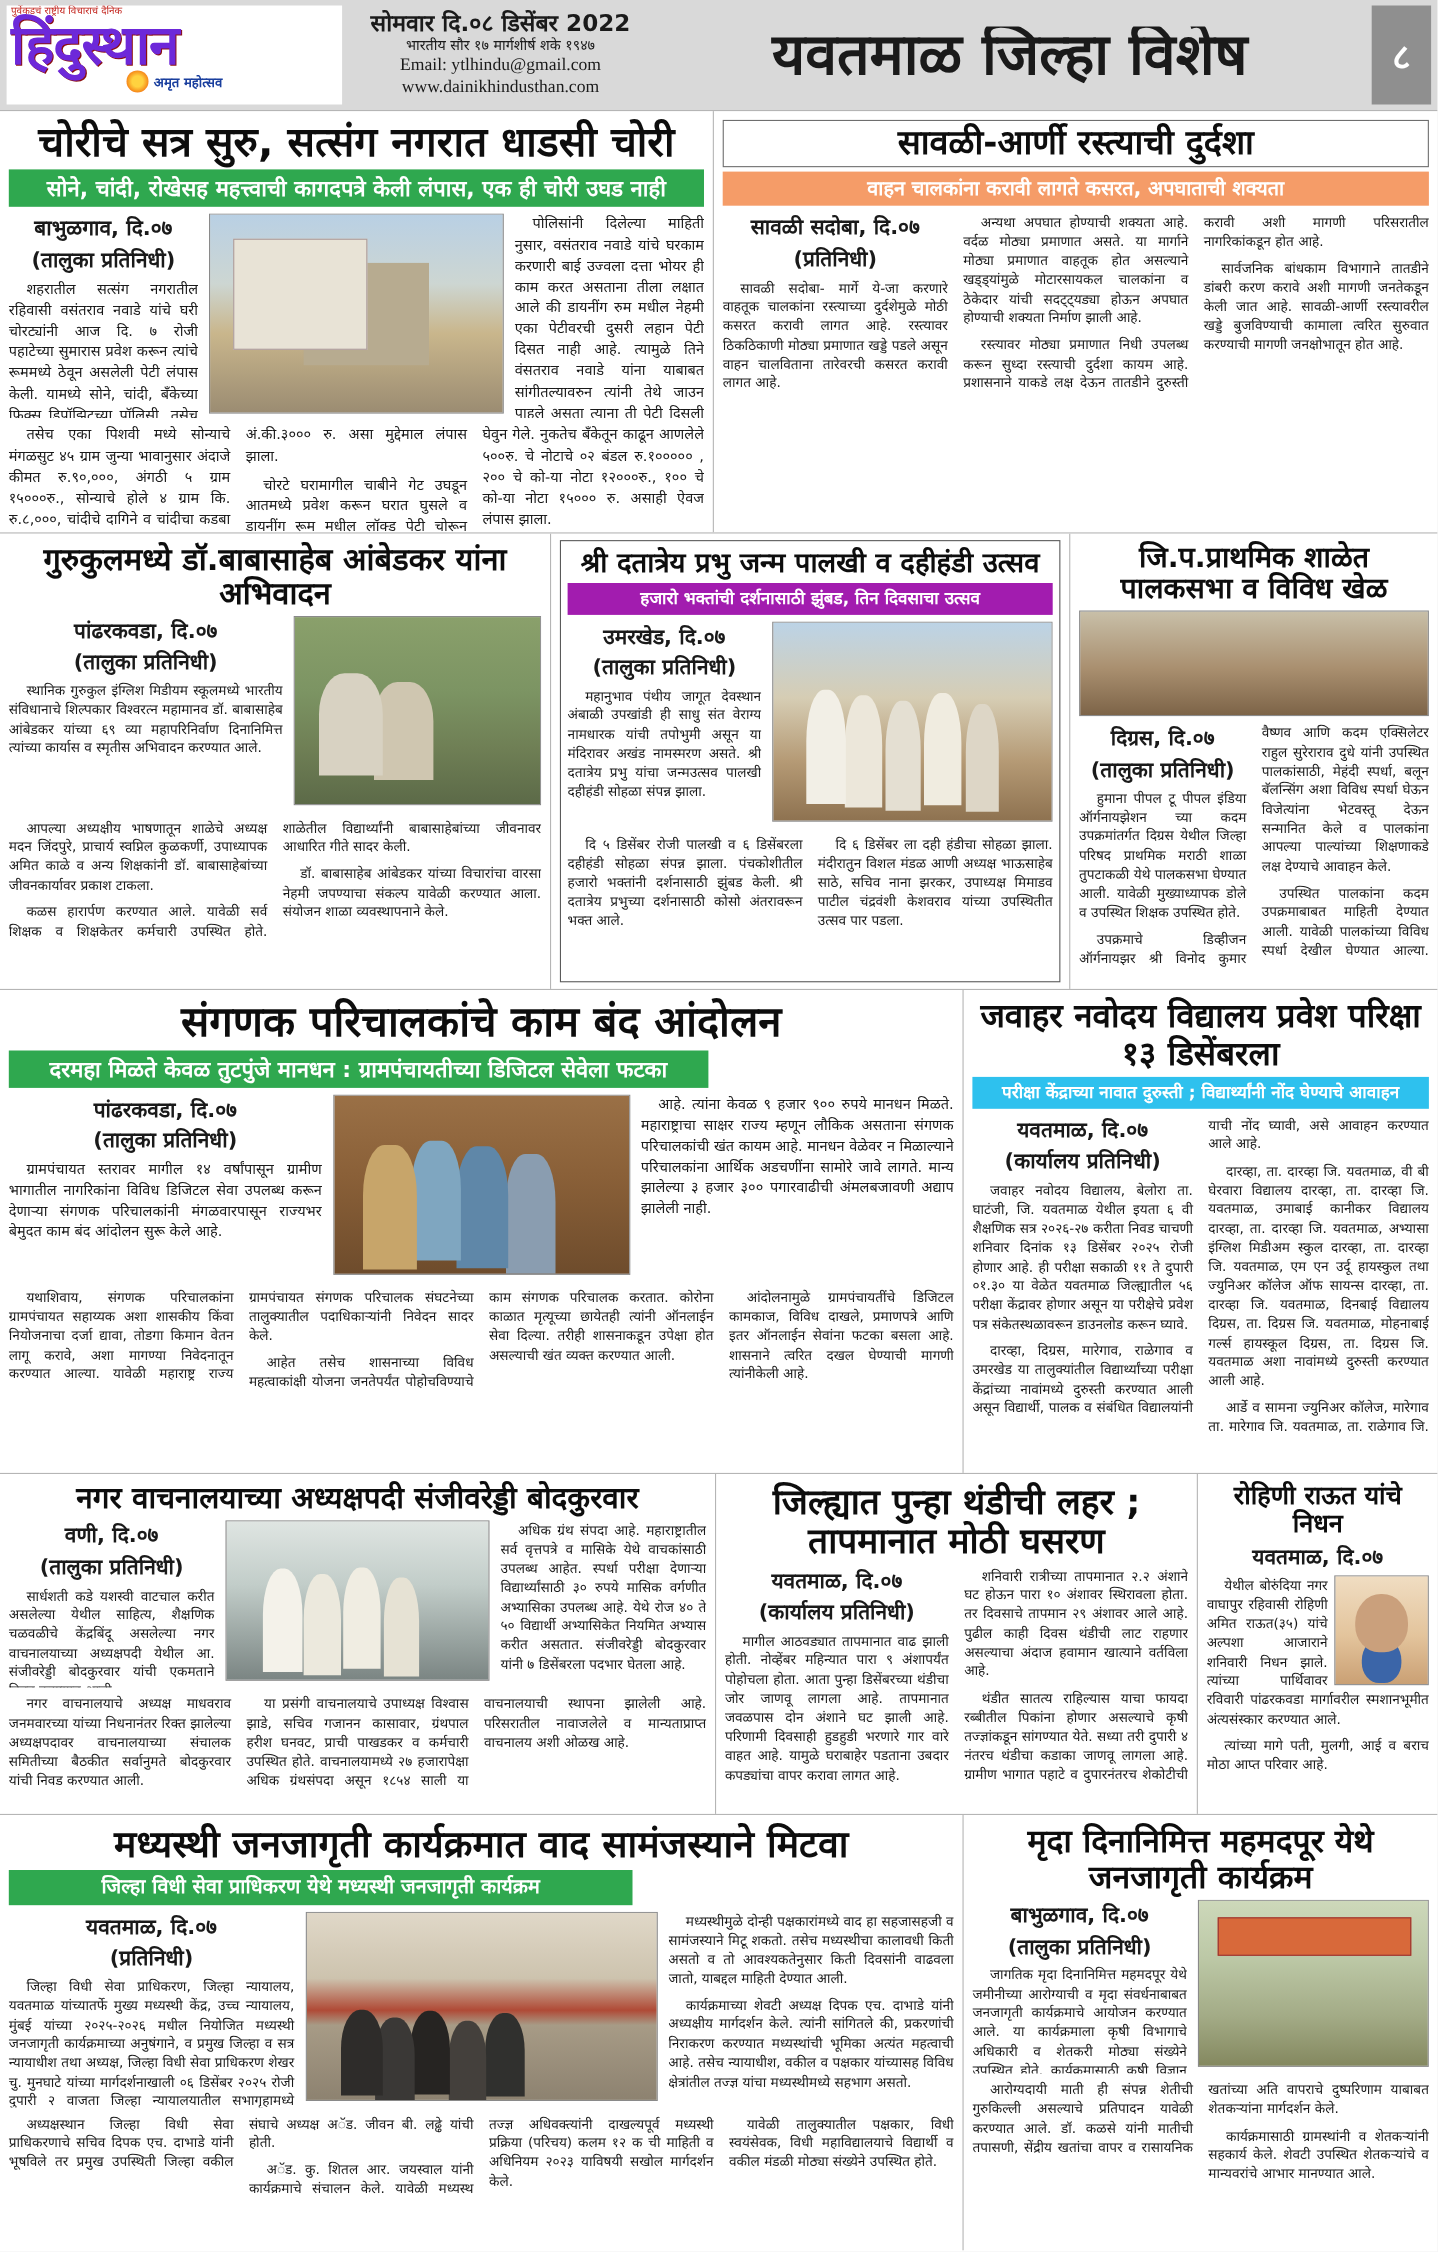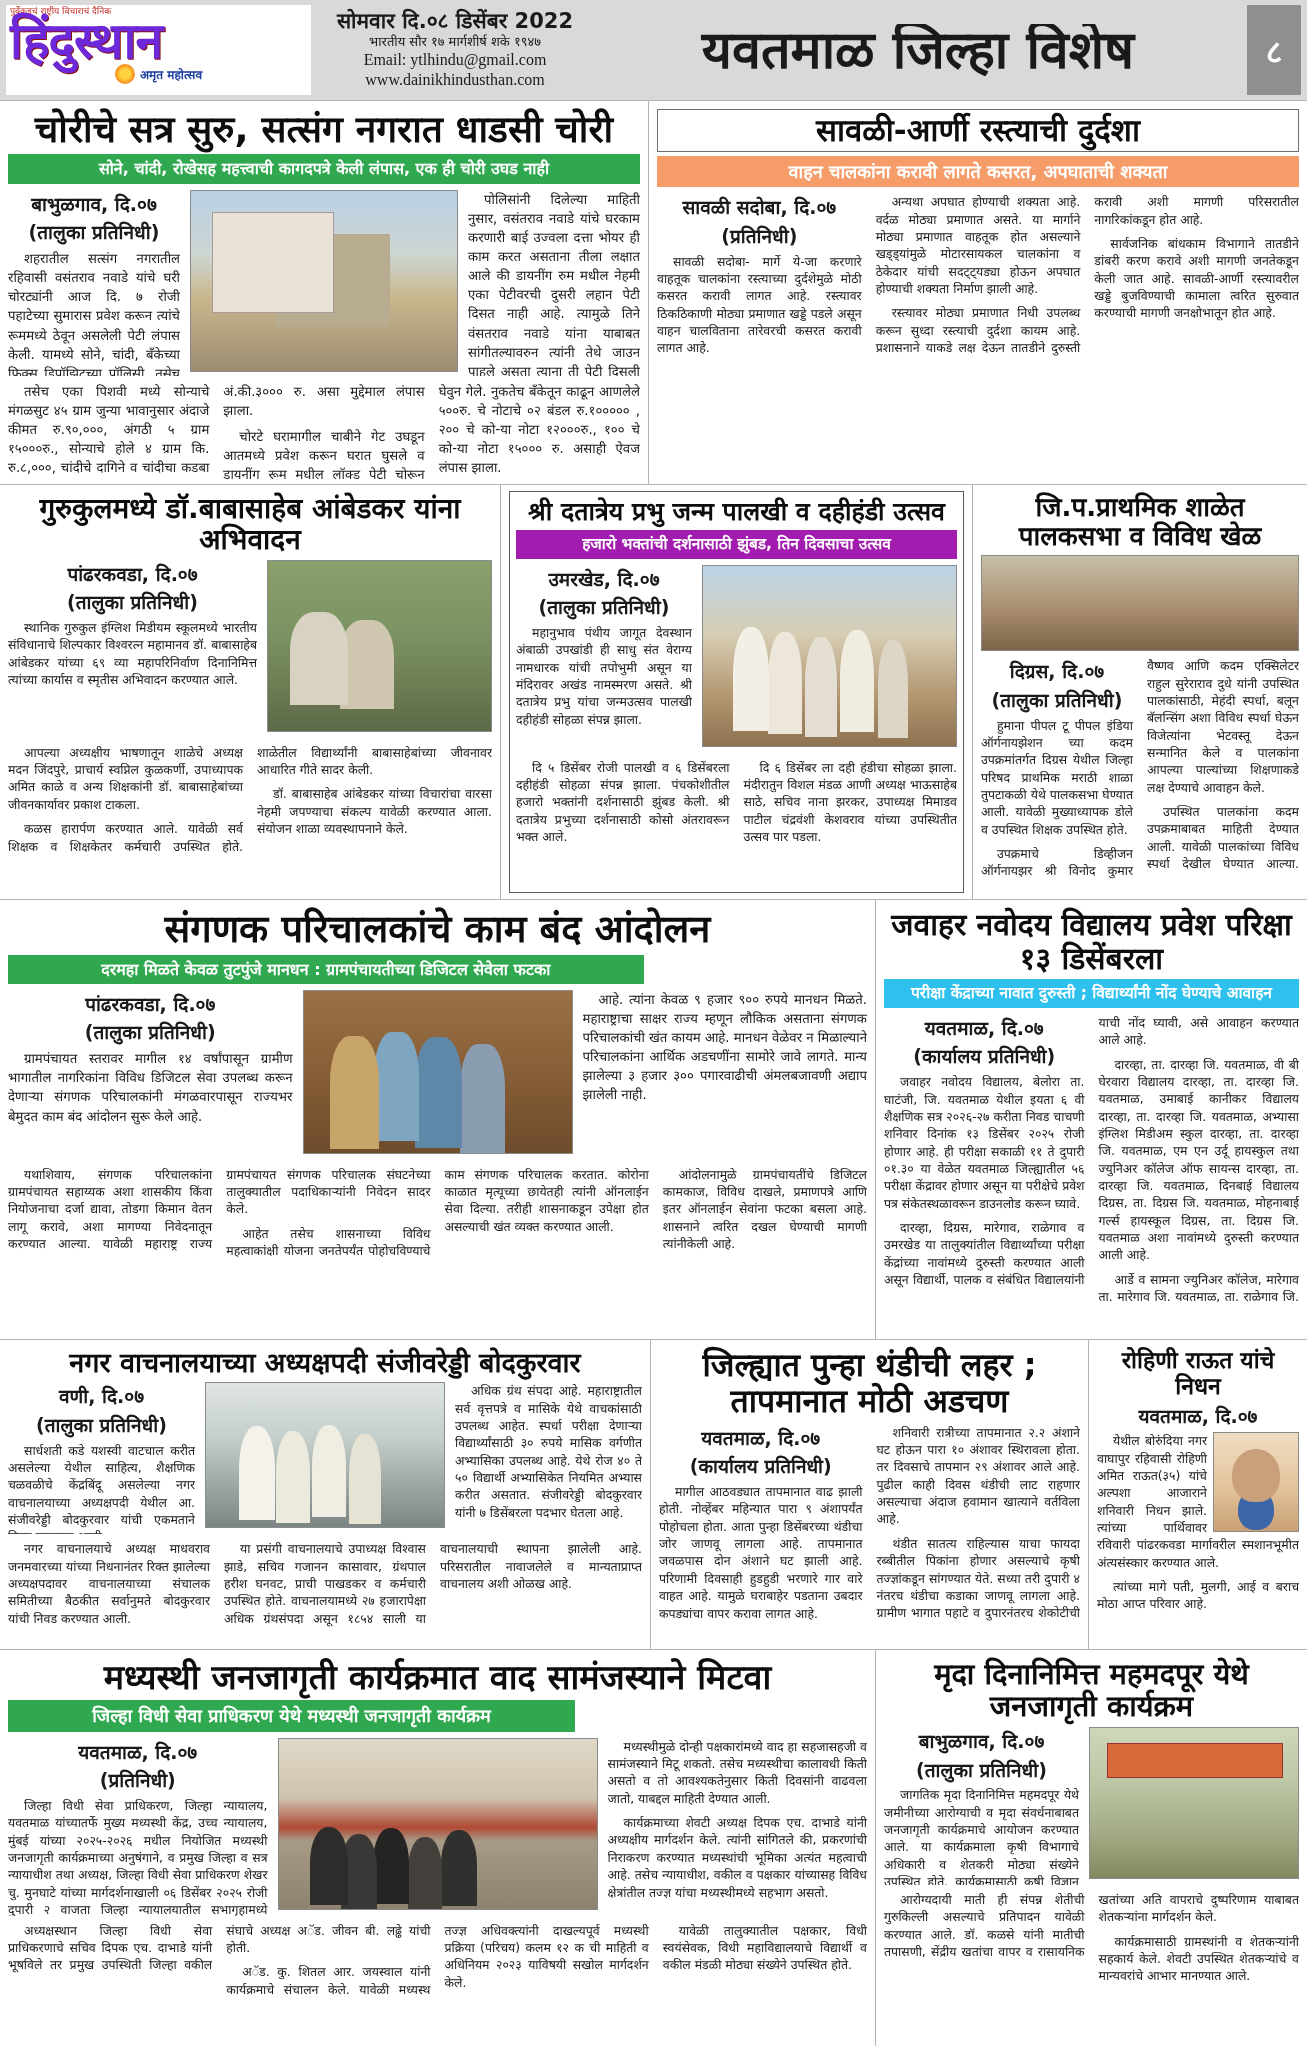--- a/index.html
+++ b/index.html
@@ -77,21 +77,21 @@
   .a2-head{font-size:31px;}
   .b-head{font-size:28px;}
   .b2-box{border:1.5px solid #5a5a5a;padding:4px 6px;}
   .c1-head{font-size:38px;}
   .c2-head{font-size:30px;}
   .d1-head{font-size:27px;}
   .d2-head{font-size:32px;}
   .d3-head{font-size:23px;}
   .e1-head{font-size:34px;}
   .e2-head{font-size:29px;}
-  .strip-lg{font-size:16px;}
+  .strip-lg{font-size:20px;}
   .strip-md{font-size:18px;}
   .strip-sm{font-size:15.5px;}
 </style>
 </head>
 <body>
 
 <div class="page">
 
   <div class="masthead">
     <div class="logo-box">
@@ -244,21 +244,21 @@
         <div class="txtcol body-text small clip">
           <p>अधिक ग्रंथ संपदा आहे. महाराष्ट्रातील सर्व वृत्तपत्रे व मासिके येथे वाचकांसाठी उपलब्ध आहेत. स्पर्धा परीक्षा देणाऱ्या विद्यार्थ्यांसाठी ३० रुपये मासिक वर्गणीत अभ्यासिका उपलब्ध आहे. येथे रोज ४० ते ५० विद्यार्थी अभ्यासिकेत नियमित अभ्यास करीत असतात. संजीवरेड्डी बोदकुरवार यांनी ७ डिसेंबरला पदभार घेतला आहे.</p>
         </div>
       </div>
       <div class="cols-3 body-text small clip" style="height:92px;">
         <p>नगर वाचनालयाचे अध्यक्ष माधवराव जनमवारच्या यांच्या निधनानंतर रिक्त झालेल्या अध्यक्षपदावर वाचनालयाच्या संचालक समितीच्या बैठकीत सर्वानुमते बोदकुरवार यांची निवड करण्यात आली.</p>
         <p>या प्रसंगी वाचनालयाचे उपाध्यक्ष विश्वास झाडे, सचिव गजानन कासावार, ग्रंथपाल हरीश घनवट, प्राची पाखडकर व कर्मचारी उपस्थित होते. वाचनालयामध्ये २७ हजारापेक्षा अधिक ग्रंथसंपदा असून १८५४ साली या वाचनालयाची स्थापना झालेली आहे. परिसरातील नावाजलेले व मान्यताप्राप्त वाचनालय अशी ओळख आहे.</p>
       </div>
     </div>
     <div class="art" style="flex:0 0 438px;">
-      <div class="headline d2-head">जिल्ह्यात पुन्हा थंडीची लहर ; तापमानात मोठी अडचण</div>
+      <div class="headline d2-head">जिल्ह्यात पुन्हा थंडीची लहर ; तापमानात मोठी घसरण</div>
       <div class="cols-2 body-text small clip" style="height:212px;">
         <div class="dateline">यवतमाळ, दि.०७</div>
         <div class="dateline">(कार्यालय प्रतिनिधी)</div>
         <p>मागील आठवड्यात तापमानात वाढ झाली होती. नोव्हेंबर महिन्यात पारा ९ अंशापर्यंत पोहोचला होता. आता पुन्हा डिसेंबरच्या थंडीचा जोर जाणवू लागला आहे. तापमानात जवळपास दोन अंशाने घट झाली आहे. परिणामी दिवसाही हुडहुडी भरणारे गार वारे वाहत आहे. यामुळे घराबाहेर पडताना उबदार कपड्यांचा वापर करावा लागत आहे.</p>
         <p>शनिवारी रात्रीच्या तापमानात २.२ अंशाने घट होऊन पारा १० अंशावर स्थिरावला होता. तर दिवसाचे तापमान २९ अंशावर आले आहे. पुढील काही दिवस थंडीची लाट राहणार असल्याचा अंदाज हवामान खात्याने वर्तविला आहे.</p>
         <p>थंडीत सातत्य राहिल्यास याचा फायदा रब्बीतील पिकांना होणार असल्याचे कृषी तज्ज्ञांकडून सांगण्यात येते. सध्या तरी दुपारी ४ नंतरच थंडीचा कडाका जाणवू लागला आहे. ग्रामीण भागात पहाटे व दुपारनंतरच शेकोटीची उब घ्यावी लागते. आता शहरातही काही भागात शेकोट्या पेटण्यास सुरुवात झाली आहे.</p>
 
       </div>
     </div>
     <div class="art" style="flex:1;">

